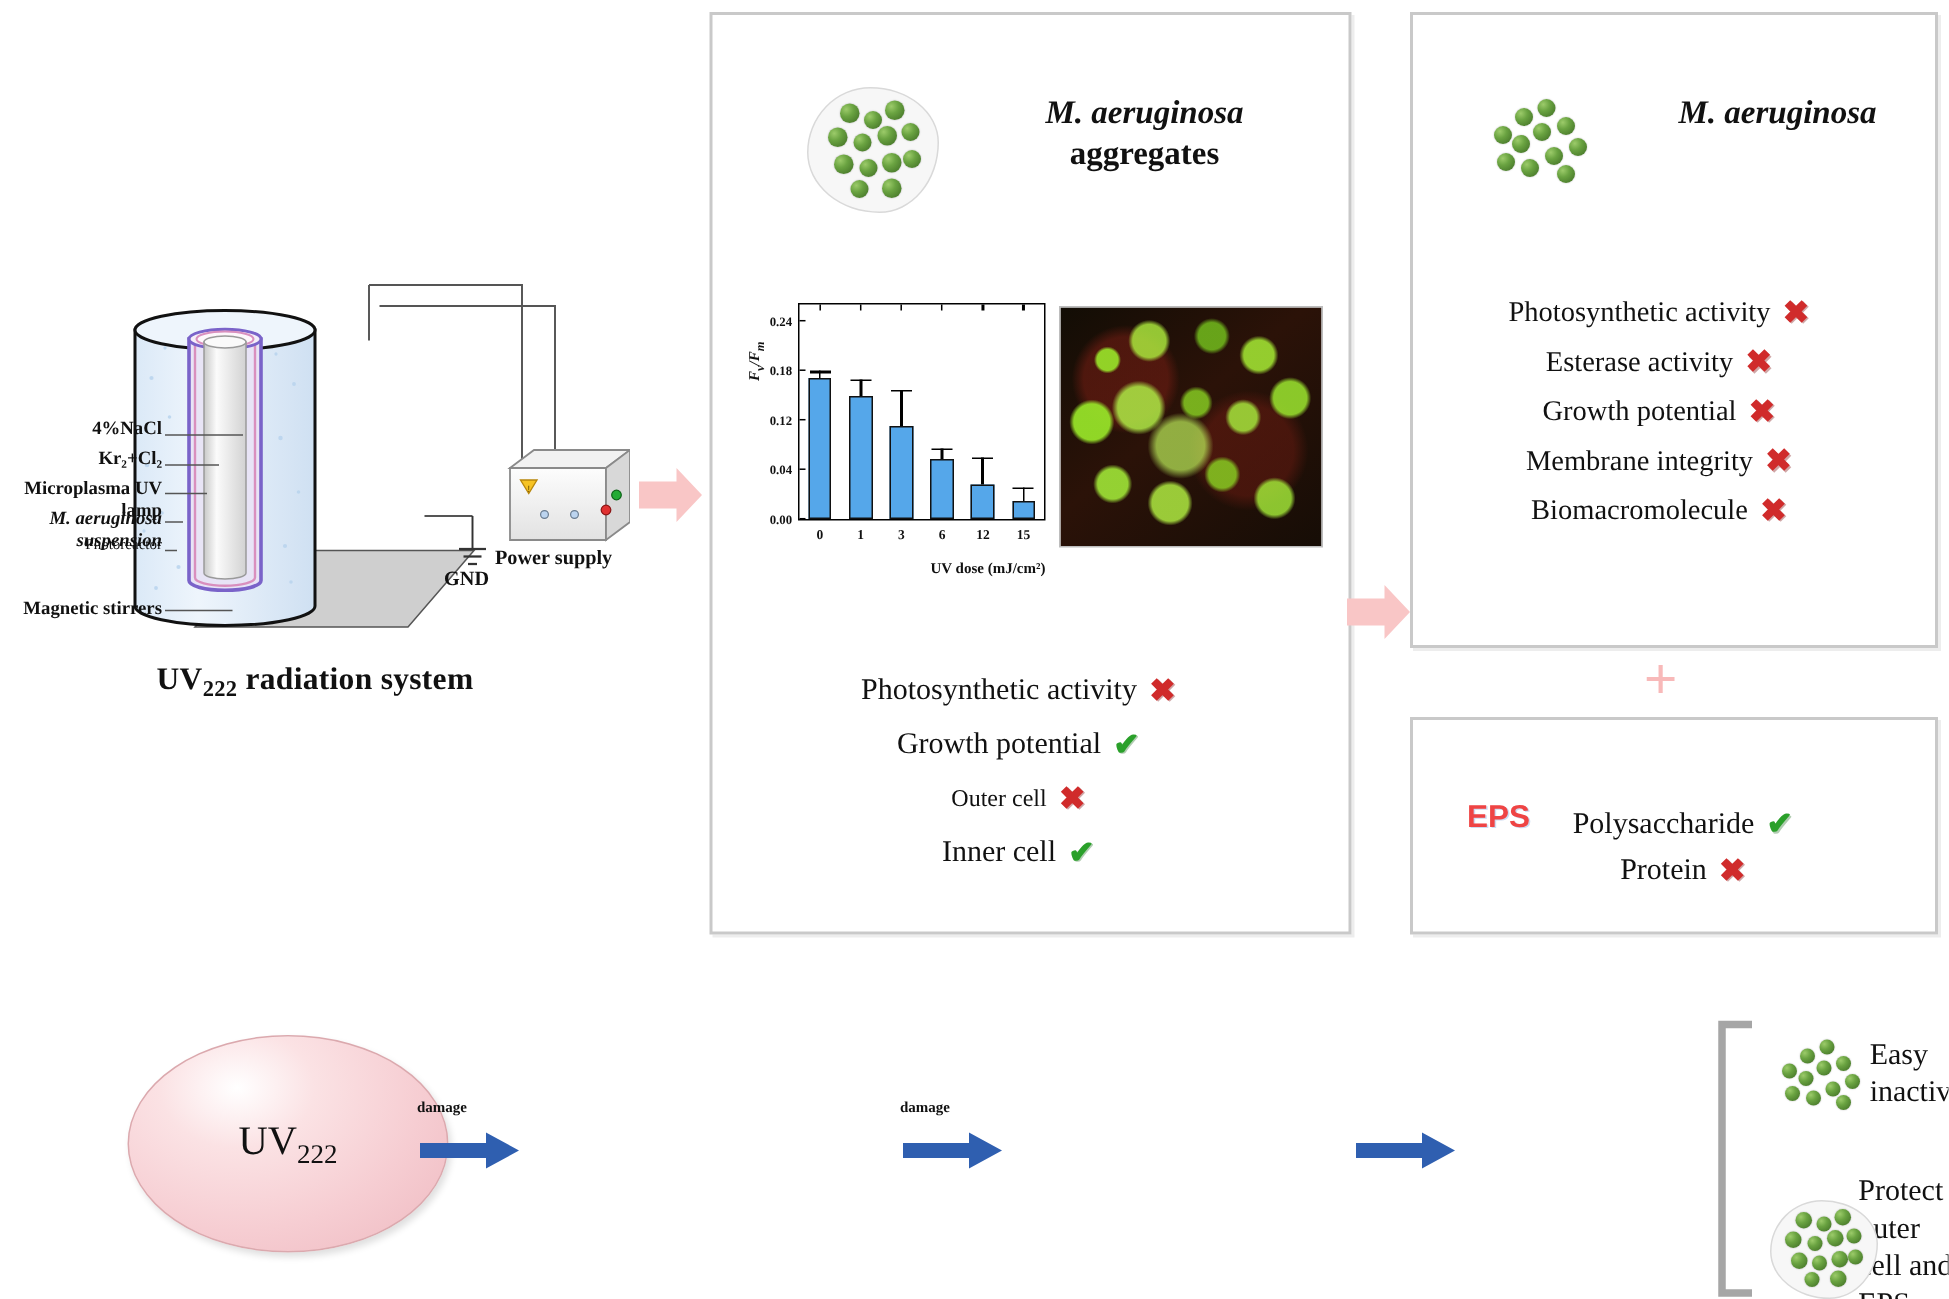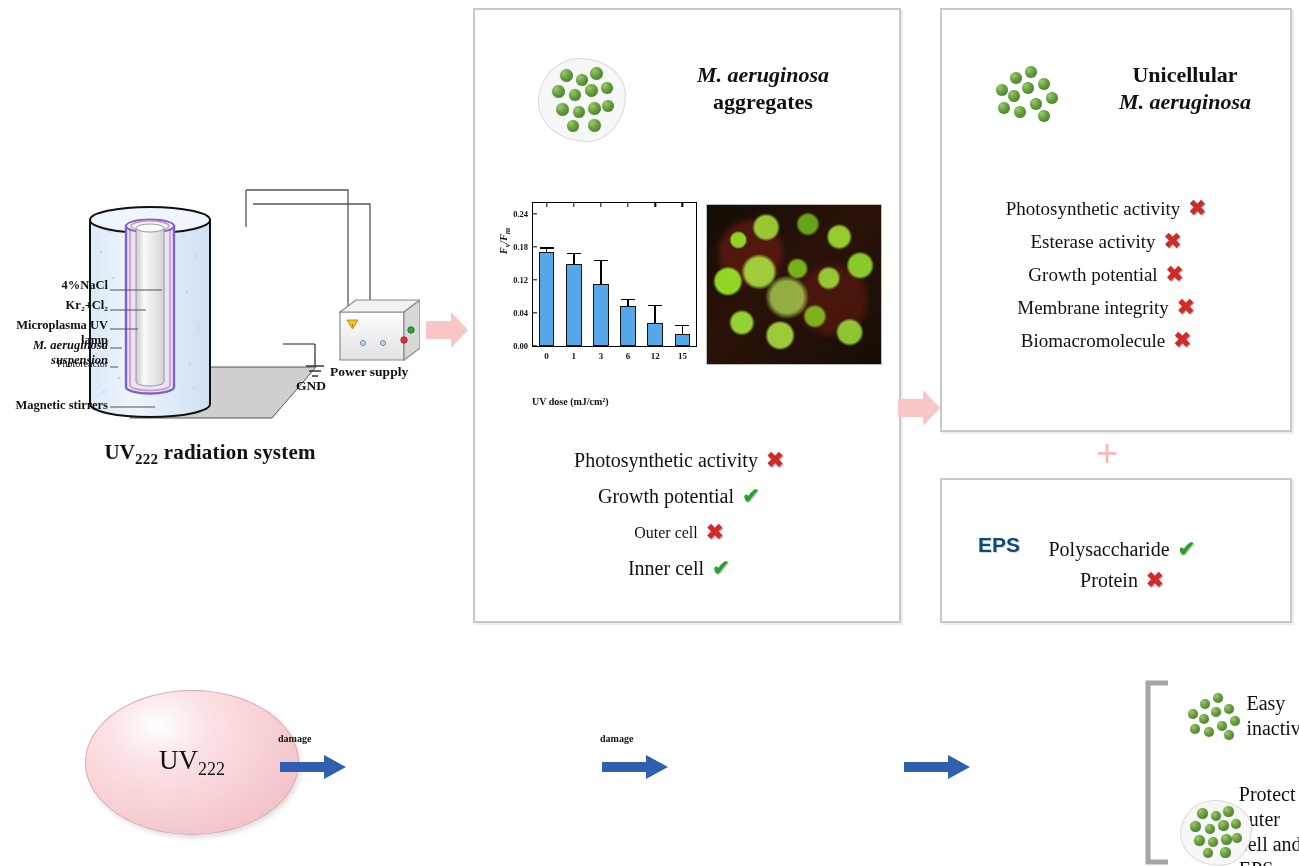--- a/index.html
+++ b/index.html
@@ -44,22 +44,22 @@
       box-sizing:border-box;}
   .errbar{position:absolute;width:1.6px;background:#000;}
   .errcap{position:absolute;height:1.6px;background:#000;}
   .xtick{position:absolute;top:100%;margin-top:5px;font-size:9px;font-weight:bold;
       transform:translateX(-50%);}
   .xtickmark{position:absolute;top:0;width:1.4px;height:4px;background:#000;
       transform:translateX(-50%);}
   #ylabel{position:absolute;left:-2px;top:56px;font-size:10px;font-weight:bold;
       font-style:italic;transform:rotate(-90deg);transform-origin:left top;
       white-space:nowrap;}
-  #xlabel{position:absolute;left:32px;width:165px;top:176px;text-align:left;
-      font-size:10px;font-weight:bold;margin-top:22px;}
+  #xlabel{position:absolute;left:32px;width:165px;top:176px;text-align:right;
+      font-size:10px;font-weight:bold;}
 
   
   #micrograph{position:absolute;left:706px;top:204px;width:174px;height:159px;
       border:1px solid #bdbdbd;overflow:hidden;
       background:
         radial-gradient(circle at 18% 22%, rgba(150,220,40,.95) 0 7px, transparent 9px),
         radial-gradient(circle at 34% 14%, rgba(170,230,60,.85) 0 11px, transparent 14px),
         radial-gradient(circle at 58% 12%, rgba(120,200,30,.8) 0 9px, transparent 12px),
         radial-gradient(circle at 76% 20%, rgba(160,225,50,.9) 0 10px, transparent 13px),
         radial-gradient(circle at 12% 48%, rgba(150,225,40,.95) 0 12px, transparent 15px),
@@ -81,21 +81,21 @@
   .checklist{position:absolute;}
   .crow{display:flex;align-items:center;justify-content:center;}
   .crow .lbl{font-size:19px;white-space:nowrap;}
   .mark{width:34px;text-align:center;font-size:21px;font-weight:bold;
         display:inline-block;}
   .mark.x{color:#d02b2b;text-shadow:1px 1px 0 rgba(120,0,0,.35);}
   .mark.v{color:#2aa02a;text-shadow:1px 1px 0 rgba(0,90,0,.3);}
 
   
   #eps-label{position:absolute;left:978px;top:533px;font-family:"Liberation Sans",sans-serif;
-     font-weight:bold;font-size:21px;color:#0c4a6e;
+     font-weight:bold;font-size:21px;color:#ef4444;
      text-shadow:1px 1px 0 rgba(200,215,240,.9);}
 
   
   .pink-arrow{position:absolute;}
   #plus-sign{position:absolute;left:1096px;top:434px;font-size:38px;color:#f8b9b9;
      font-family:"Liberation Sans",sans-serif;line-height:1;}
 
   
   #flow{position:absolute;left:0;top:655px;width:1299px;height:211px;}
   #uv-ellipse{position:absolute;left:85px;top:35px;width:212px;height:143px;
@@ -333,21 +333,20 @@
   <div class="dot" style="left:48px;top:16px;width:12px;height:12px;"></div>
   <div class="dot" style="left:18px;top:28px;width:12px;height:12px;"></div>
   <div class="dot" style="left:56px;top:30px;width:12px;height:12px;"></div>
   <div class="dot" style="left:8px;top:40px;width:12px;height:12px;"></div>
   <div class="dot" style="left:24px;top:44px;width:12px;height:12px;"></div>
   <div class="dot" style="left:40px;top:36px;width:12px;height:12px;"></div>
   <div class="dot" style="left:48px;top:48px;width:12px;height:12px;"></div>
 </div>
 
 <div class="head-title" style="position:absolute;left:1090px;top:62px;width:190px;font-size:22px;">
-  <div>Unicellular</div>
   <div class="ital">M. aeruginosa</div>
 </div>
 
 <div class="checklist" id="uni-checklist" style="left:950px;top:196px;width:320px;">
     <div class="crow" style="margin-bottom: 8px;">
       <span class="lbl" style="font-size: 19px;">Photosynthetic activity</span>
       <span class="mark x">✖</span>
     </div>
     <div class="crow" style="margin-bottom: 8px;">
       <span class="lbl" style="font-size: 19px;">Esterase activity</span>

